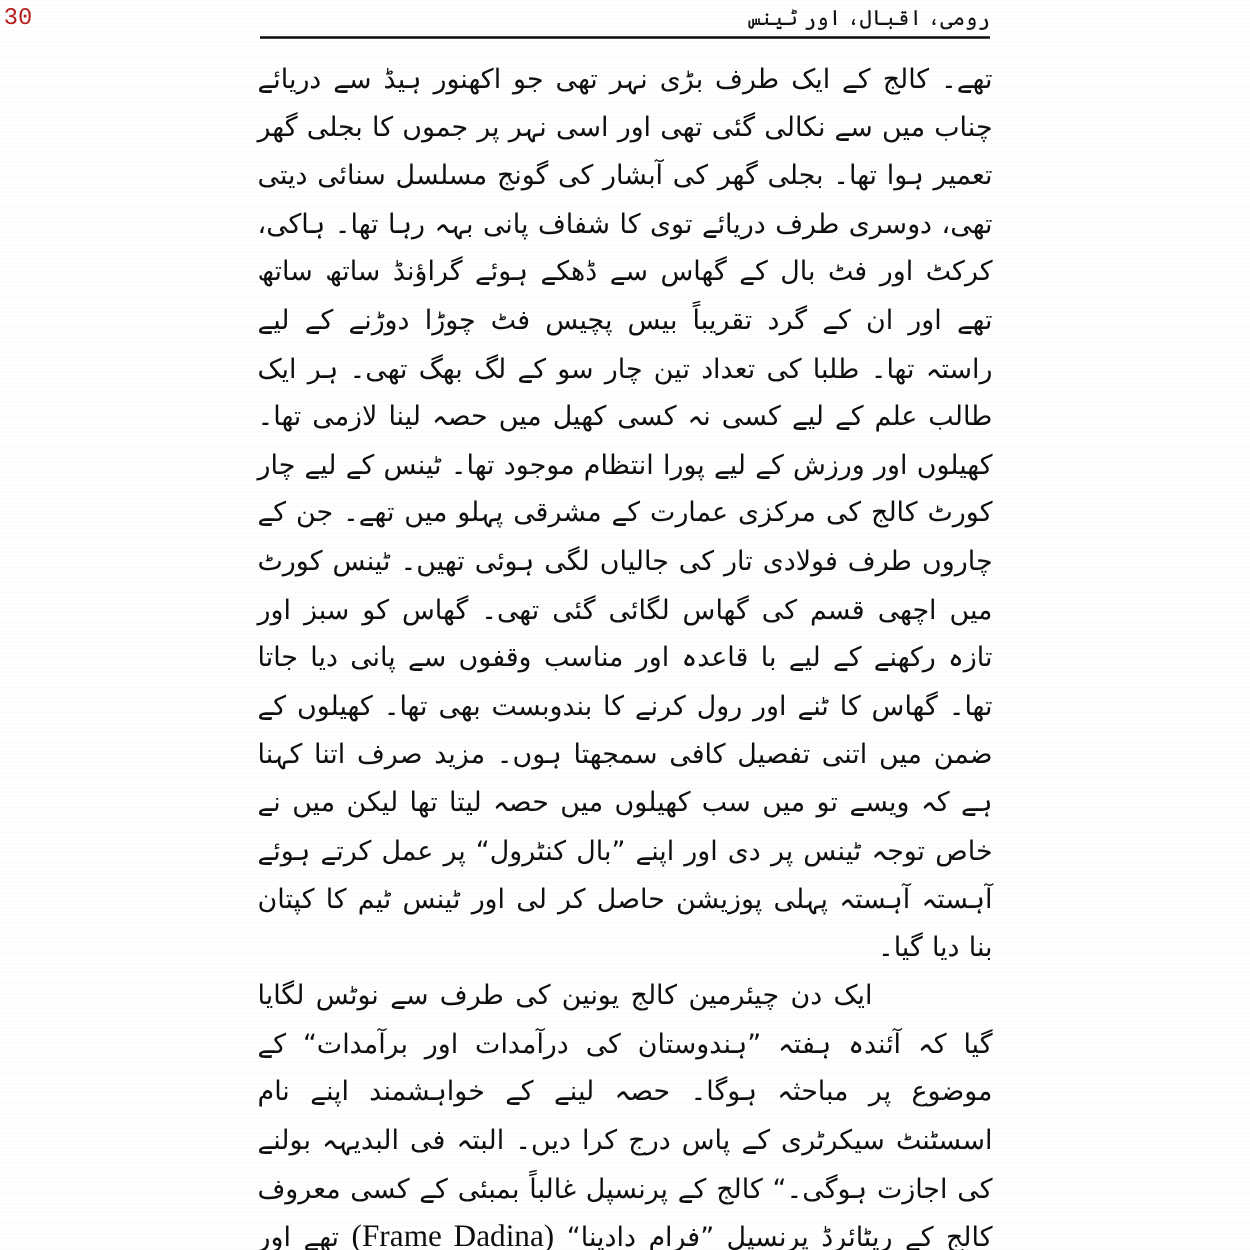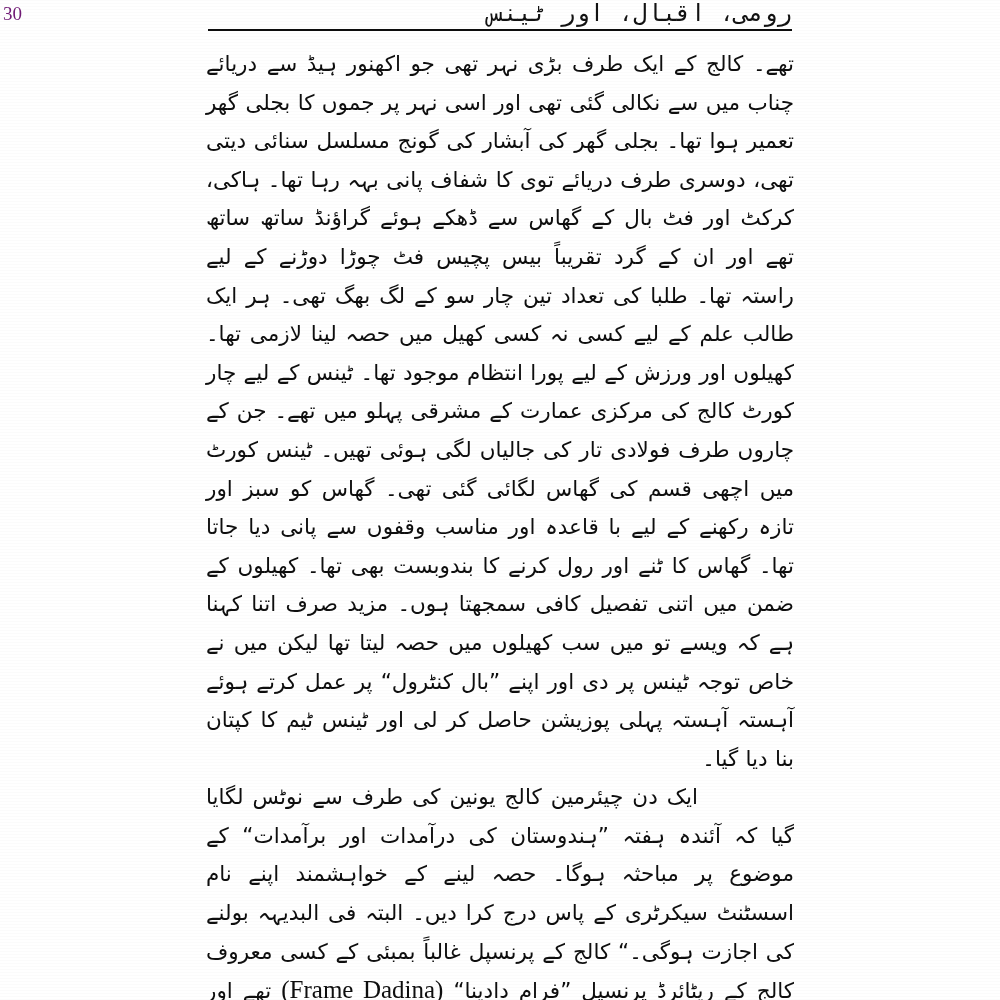--- a/index.html
+++ b/index.html
@@ -29,39 +29,39 @@
     left: 208px;
     top: 2px;
     width: 584px;
     height: 30px;
     direction: rtl;
   }
   .header-title {
     position: absolute;
     right: 0;
     top: 0;
-    font-family: Liberation Mono, monospace;
-    font-size: 24px;
+    font-family: Liberation Sans, sans-serif;
+    font-size: 17px;
     line-height: 26px;
     letter-spacing: 0px;
     color: #121212;
     white-space: nowrap;
     direction: rtl;
     unicode-bidi: isolate;
   }
   .page-number {
     position: absolute;
     left: 3px;
     top: 1px;
     direction: ltr;
     unicode-bidi: isolate;
-    font-family: Liberation Serif, serif;
+    font-family: Liberation Mono, monospace;
     font-size: 19px;
     line-height: 26px;
-    color: #701a75;
+    color: #b91c1c;
   }
   .header-rule {
     position: absolute;
     left: 208px;
     top: 29px;
     width: 584px;
     height: 0;
     border-top: 2.2px solid #0d0d0d;
   }
 

